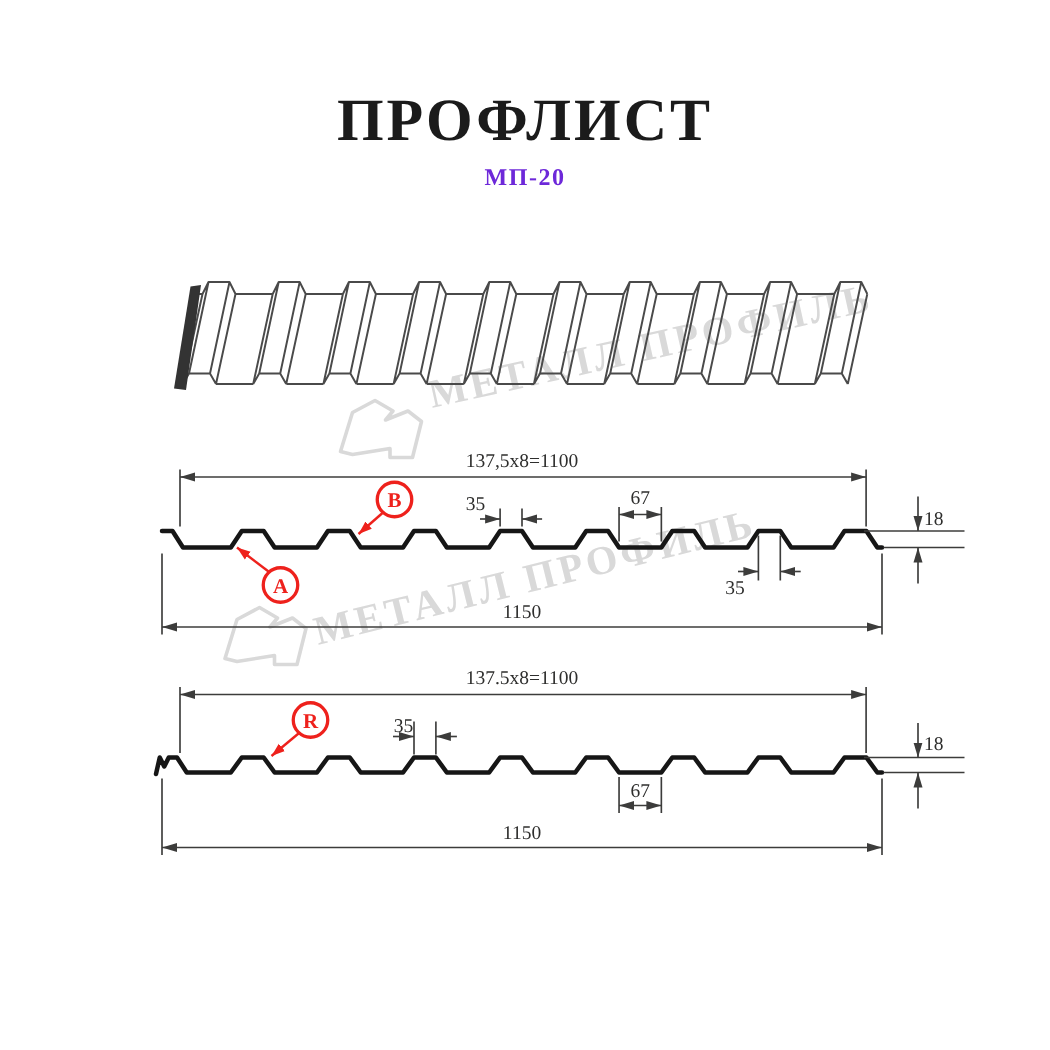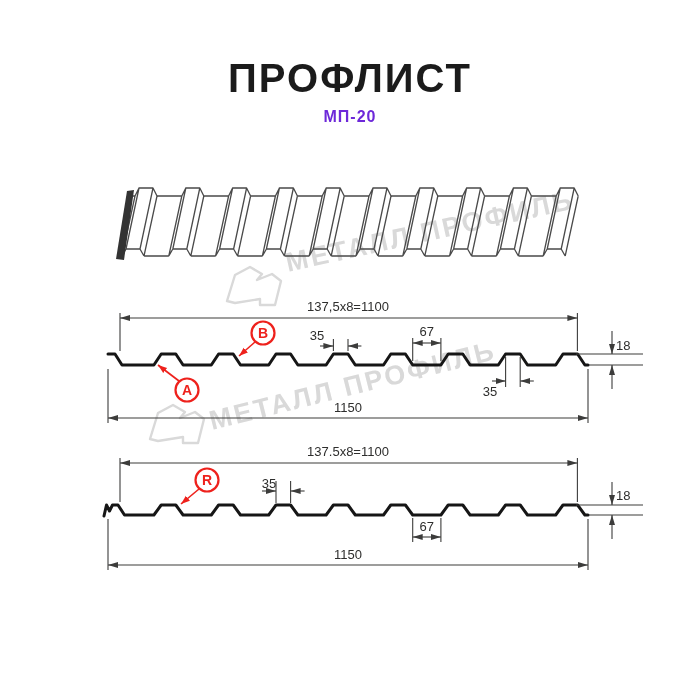--- a/index.html
+++ b/index.html
@@ -1,17 +1,17 @@
 <!DOCTYPE html>
 <html><head>
 <meta charset="utf-8">
 <style>
   html,body{margin:0;padding:0;background:#fff;}
   .page{position:relative;width:700px;height:596px;background:#ffffff;overflow:hidden;
-        font-family:Liberation Sans, sans-serif;}
+        font-family:Liberation Serif, serif;}
   .header{position:absolute;top:56px;left:0;width:700px;text-align:center;}
   .title{font-size:40px;font-weight:700;letter-spacing:2px;color:#1b1b1b;margin:0;}
   .subtitle{font-size:16px;font-weight:700;letter-spacing:1px;color:#6d28d9;margin-top:7px;}
   .footer{position:absolute;top:617px;left:0;width:700px;text-align:center;
           font-size:15px;font-weight:700;letter-spacing:0.4px;color:#333;}
   svg.canvas{position:absolute;left:0;top:0;}
   .profile{fill:none;stroke:#161616;stroke-width:3;stroke-linejoin:round;stroke-linecap:round;}
   .dl{stroke:#3c3c3b;stroke-width:1.1;fill:none;}
   .dt{font-size:13px;fill:#2e2e2d;}
   .rib{fill:none;stroke:#4a4a4a;stroke-width:1.3;stroke-linejoin:round;}

